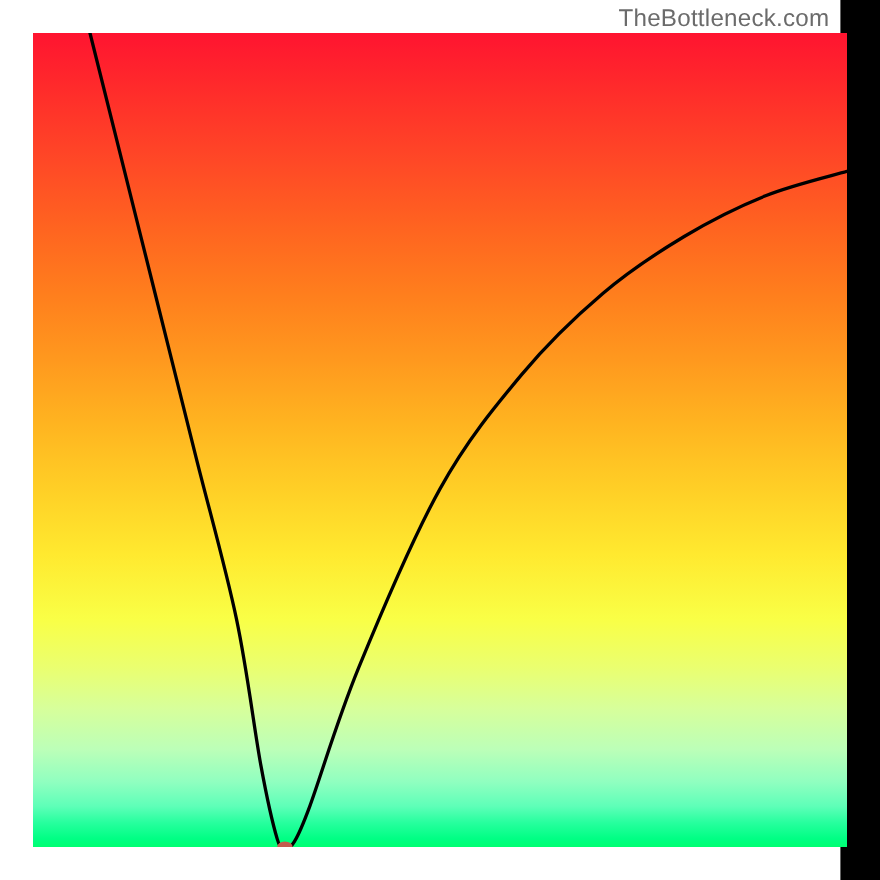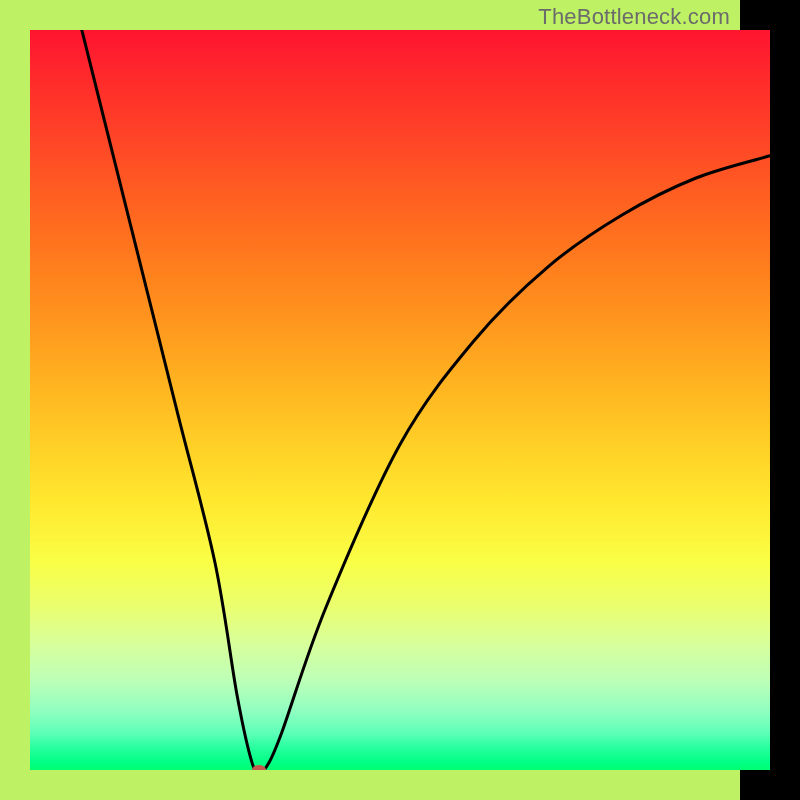--- a/index.html
+++ b/index.html
@@ -8,21 +8,22 @@
     width: 800px;
     height: 800px;
     background: #000;
     overflow: hidden;
     font-family: Arial, Helvetica, sans-serif;
   }
   .frame {
     position: relative;
     width: 740px;
     height: 800px;
-    background: #bef264;
+    background: #ffffff;
+    padding-left: 24px;
   }
   .watermark {
     position: absolute;
     top: 4px;
     right: 10px;
     color: #6b6b6b;
     font-size: 22px;
     font-weight: 400;
     letter-spacing: 0.2px;
     z-index: 5;

